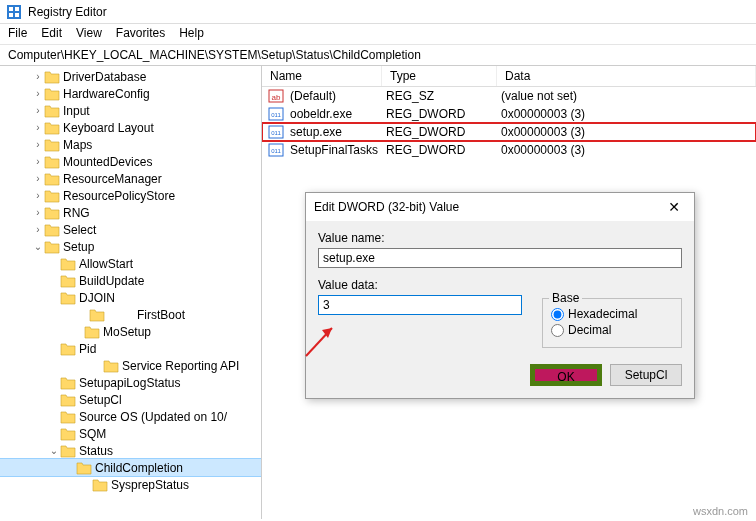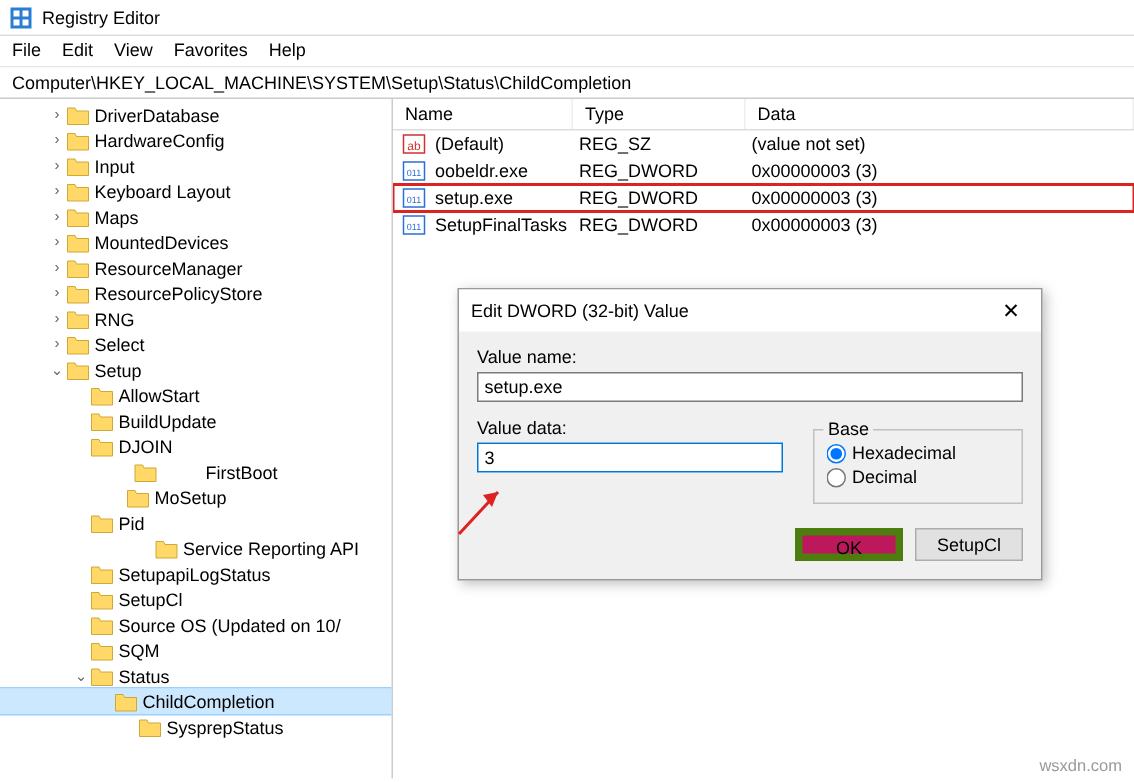--- a/index.html
+++ b/index.html
@@ -127,21 +127,21 @@
     font-size: 12px;
     height: 20px;
   }
   .hgroup { display: flex; gap: 20px; margin-top: 10px; }
   .leftcol { flex: 1; }
   .rightcol { width: 140px; }
   .group {
     border: 1px solid #c0c0c0;
     padding: 6px 8px 8px;
     position: relative;
-    margin-top: 8px;
+    margin-top: 20px;
   }
   .group .legend {
     position: absolute;
     top: -8px; left: 6px;
     background: #f0f0f0;
     padding: 0 3px;
     font-size: 12px;
   }
   .radio { display:flex; align-items:center; gap:4px; font-size:12px; margin:2px 0; }
   .radio input { margin:0; }

